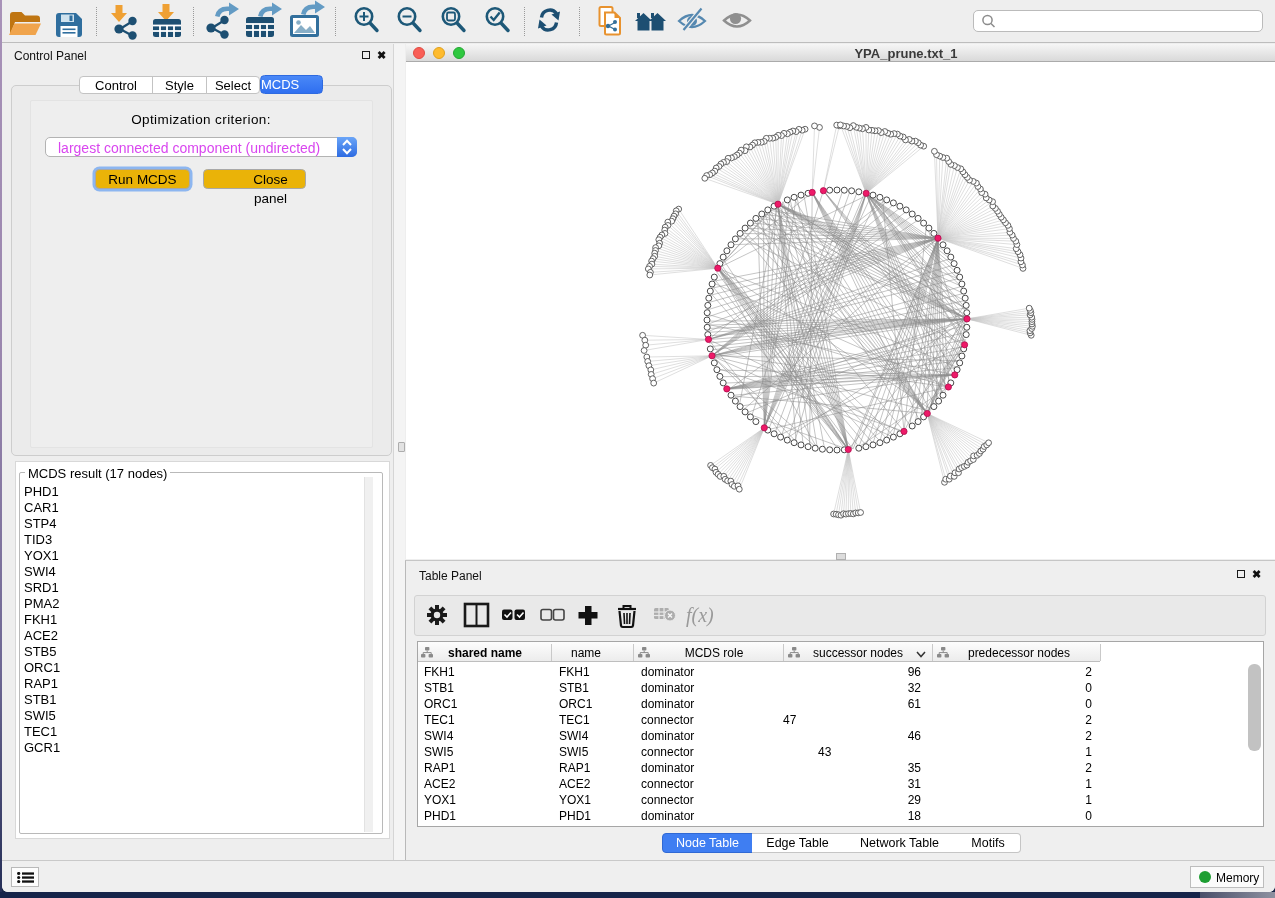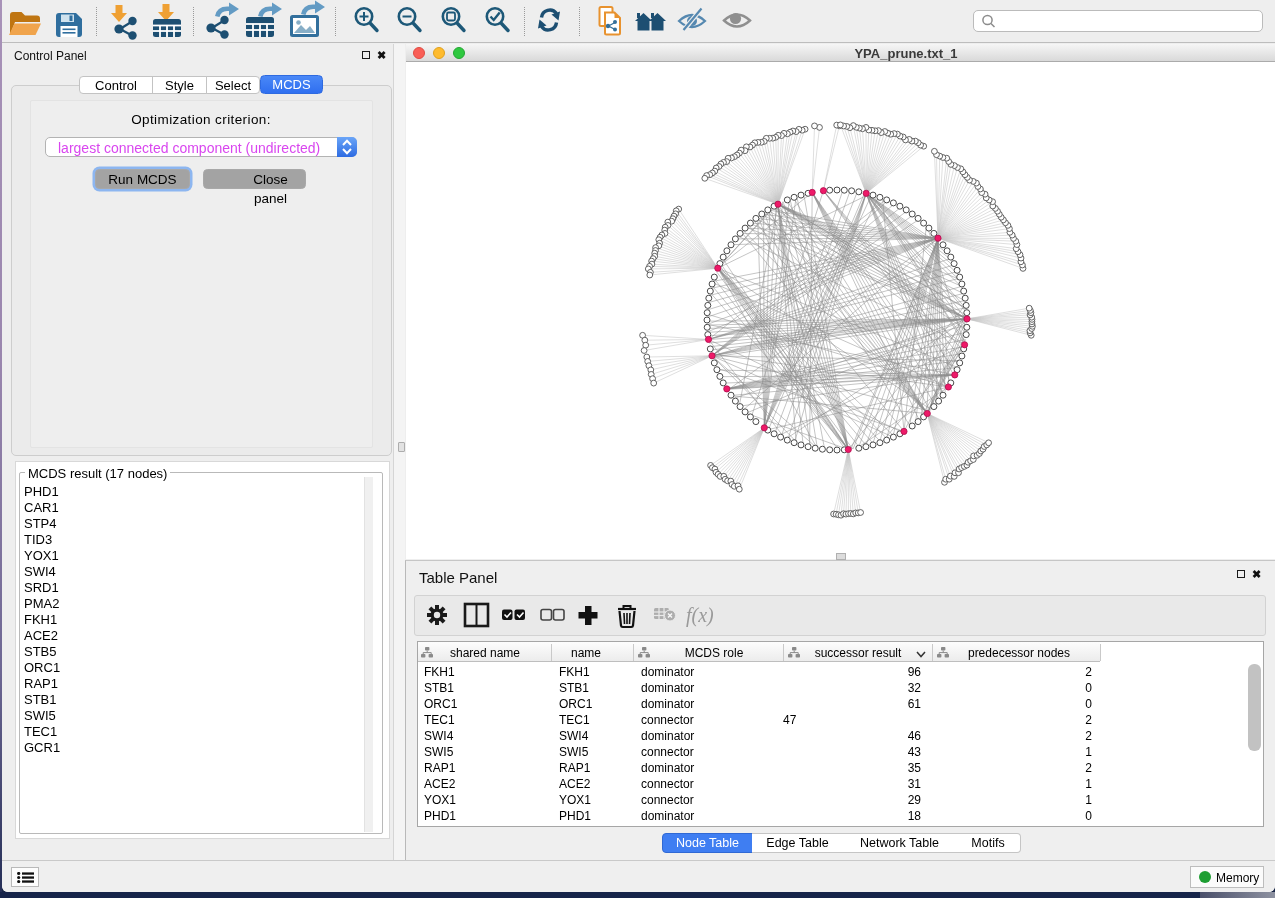--- a/index.html
+++ b/index.html
@@ -12,43 +12,43 @@
 
 #toolbar { left:2px; top:0; width:1273px; height:43px; background:#eeeeee; border-bottom:1px solid #bdbdbd; }
 .tsep { position:absolute; top:7px; width:0; height:29px; border-left:1px dotted #9a9a9a; }
 
 #search { left:973px; top:10px; width:290px; height:22px; background:#fff; border:1px solid #bbb; border-radius:5px; }
 
 #cp-title { left:14px; top:49px; font-size:12px; color:#111; }
 .mini-sq { position:absolute; width:8px; height:8px; border:1.5px solid #1a1a1a; }
 .mini-x { position:absolute; font-size:11px; font-weight:bold; color:#111; }
 .tab { position:absolute; top:76px; height:18px; background:#fff; border:1px solid #c3c3c3; font-size:13px; text-align:center; line-height:17px; color:#000; }
-#tab-mcds { position:absolute; top:75px; height:19px; background:linear-gradient(#4a88f7,#2f6ff0); border:1px solid #2e6ae0; border-radius:4.5px; color:#fff; font-size:13px; text-align:center; line-height:18px; }
+#tab-mcds { position:absolute; top:75px; height:19px; background:linear-gradient(#4a88f7,#2f6ff0); border:1px solid #2e6ae0; border-radius:4.5px; color:#fff; font-size:13px; line-height:18px; }
 #tabview { left:11px; top:85px; width:381px; height:371px; background:#ebebeb; border:1px solid #cdcdcd; border-radius:5px; }
 #innerpan { left:30px; top:100px; width:343px; height:348px; background:#eeeeee; border:1px solid #e3e3e3; border-radius:2px; }
 #optlabel { left:44px; top:112px; width:314px; text-align:center; font-size:13.5px; letter-spacing:0.4px; color:#000; }
 #sel { left:45px; top:137px; width:312px; height:20px; background:#fff; border:1px solid #b3b3b3; border-radius:5px; }
 #sel-text { left:58px; top:140px; font-size:14px; color:#d946ef; }
 #sel-btn { left:337px; top:137px; width:20px; height:20px; background:linear-gradient(#6aa5f8,#2d6be2); border-radius:0 5px 5px 0; }
-.btn { position:absolute; height:20px; background:#a3a3a3; border:1px solid #a8a8a8; border-radius:4.5px; font-size:13.5px; text-align:center; line-height:19px; color:#000; }
+.btn { position:absolute; height:20px; background:#eab308; border:1px solid #a8a8a8; border-radius:4.5px; font-size:13.5px; text-align:center; line-height:19px; color:#000; }
 #whitepan { left:15px; top:461px; width:375px; height:378px; background:#fff; border:1px solid #d8d8d8; }
 #groupbox { left:19px; top:472px; width:364px; height:362px; border:1px solid #b9b9b9; border-radius:2px; }
 #gb-legend { left:25px; top:466px; background:#fff; padding:0 3px; font-size:13px; color:#000; }
 #mcds-list { left:24px; top:484px; font-size:13px; line-height:16px; color:#000; }
 #list-scroll { left:364px; top:477px; width:9px; height:355px; background:#f0f0f0; border-left:1px solid #e2e2e2; }
 #cp-scroll { left:393px; top:44px; width:12px; height:816px; background:#f4f4f4; border-left:1px solid #d5d5d5; }
 #cp-handle { left:398px; top:442px; width:7px; height:10px; background:#e2e2e2; border:1px solid #adadad; border-radius:1px; }
 #net-title { left:406px; top:44px; width:869px; height:18px; background:linear-gradient(#f6f6f6,#d9d9d9); border-bottom:1px solid #ababab; }
 .tl { position:absolute; top:47px; width:12px; height:12px; border-radius:50%; }
 #net-title-text { left:806px; top:46px; width:200px; text-align:center; font-size:13px; font-weight:bold; color:#3a3a3a; }
 #canvas { left:406px; top:62px; width:869px; height:497px; background:#fff; }
 #net-handle { left:836px; top:553px; width:10px; height:7px; background:#dcdcdc; border:1px solid #b0b0b0; }
 
 #tpan { left:405px; top:560px; width:870px; height:300px; background:#efefef; border-top:1px solid #c6c6c6; border-left:1px solid #b9b9b9; }
-#tp-title { left:419px; top:569px; font-size:15px; color:#111; }
+#tp-title { left:419px; top:569px; font-size:12px; color:#111; }
 #tp-toolbar { left:414px; top:595px; width:852px; height:41px; background:#e9e9e9; border:1px solid #d2d2d2; border-radius:3px; }
 #tbl { left:417px; top:641px; width:847px; height:186px; background:#fff; border:1px solid #a6a6a6; }
 #thead { left:418px; top:642px; width:682px; height:20px; background:linear-gradient(#fdfdfd,#ececec); border-bottom:1px solid #bebebe; }
 .hsep { position:absolute; top:644px; width:0; height:17px; border-left:1px solid #c9c9c9; }
 .hcell { position:absolute; top:646px; font-size:12px; color:#000; text-align:center; }
 .hicon { position:absolute; top:647px; }
 .rcell { position:absolute; font-size:12px; color:#000; }
 #tbl-scroll { left:1248px; top:664px; width:13px; height:87px; background:#c2c2c2; border-radius:6px; }
 .btab { position:absolute; top:833px; height:20px; background:#fff; border:1px solid #c5c5c5; font-size:12.5px; text-align:center; line-height:19px; color:#000; }
 
@@ -1046,24 +1046,24 @@
 
  <text x="272" y="27" font-family="Liberation Serif, serif" font-style="italic" font-size="20" fill="#9a9a9a">f(x)</text>
 </svg>
 <div class="abs" id="tbl"></div>
 <div class="abs" id="thead"></div>
 <div class="abs hsep" style="left:551px"></div>
 <div class="abs hsep" style="left:633px"></div>
 <div class="abs hsep" style="left:783px"></div>
 <div class="abs hsep" style="left:932px"></div>
 <div class="abs hsep" style="left:1100px"></div>
-<div class="abs hcell" style="left:440px;width:90px;">shared name</div>
+<div class="abs hcell" style="left:440px;width:90px;font-weight:bold;">shared name</div>
 <div class="abs hcell" style="left:545px;width:82px;">name</div>
 <div class="abs hcell" style="left:648px;width:132px;">MCDS role</div>
-<div class="abs hcell" style="left:798px;width:120px;">successor result</div>
+<div class="abs hcell" style="left:798px;width:120px;">successor nodes</div>
 <div class="abs hcell" style="left:945px;width:148px;text-align:center;">predecessor nodes</div>
 <svg class="abs hicon" style="left:421px" width="12" height="11" viewBox="0 0 12 11">
     <g fill="#8a8a8a">
       <rect x="4" y="0" width="4.4" height="3.6" rx="0.8"></rect>
       <rect x="0" y="7" width="4.4" height="3.6" rx="0.8"></rect>
       <rect x="7.6" y="7" width="4.4" height="3.6" rx="0.8"></rect>
     </g>
     <path d="M6.2,3.6 v2 M2.2,7 v-1.4 h8 V7" fill="none" stroke="#8a8a8a" stroke-width="1"></path>
   </svg>
 <svg class="abs hicon" style="left:638px" width="12" height="11" viewBox="0 0 12 11">
@@ -1114,21 +1114,21 @@
 <div class="abs rcell" style="left:783px;top:713px;width:138px;text-align:left">47</div>
 <div class="abs rcell" style="left:932px;top:713px;width:160px;text-align:right">2</div>
 <div class="abs rcell" style="left:424px;top:729px">SWI4</div>
 <div class="abs rcell" style="left:559px;top:729px">SWI4</div>
 <div class="abs rcell" style="left:641px;top:729px">dominator</div>
 <div class="abs rcell" style="left:783px;top:729px;width:138px;text-align:right">46</div>
 <div class="abs rcell" style="left:932px;top:729px;width:160px;text-align:right">2</div>
 <div class="abs rcell" style="left:424px;top:745px">SWI5</div>
 <div class="abs rcell" style="left:559px;top:745px">SWI5</div>
 <div class="abs rcell" style="left:641px;top:745px">connector</div>
-<div class="abs rcell" style="left:783px;top:745px;width:138px;text-align:right">43</div>
+<div class="abs rcell" style="left:818px;top:745px;width:138px;">43</div>
 <div class="abs rcell" style="left:932px;top:745px;width:160px;text-align:right">1</div>
 <div class="abs rcell" style="left:424px;top:761px">RAP1</div>
 <div class="abs rcell" style="left:559px;top:761px">RAP1</div>
 <div class="abs rcell" style="left:641px;top:761px">dominator</div>
 <div class="abs rcell" style="left:783px;top:761px;width:138px;text-align:right">35</div>
 <div class="abs rcell" style="left:932px;top:761px;width:160px;text-align:right">2</div>
 <div class="abs rcell" style="left:424px;top:777px">ACE2</div>
 <div class="abs rcell" style="left:559px;top:777px">ACE2</div>
 <div class="abs rcell" style="left:641px;top:777px">connector</div>
 <div class="abs rcell" style="left:783px;top:777px;width:138px;text-align:right">31</div>

